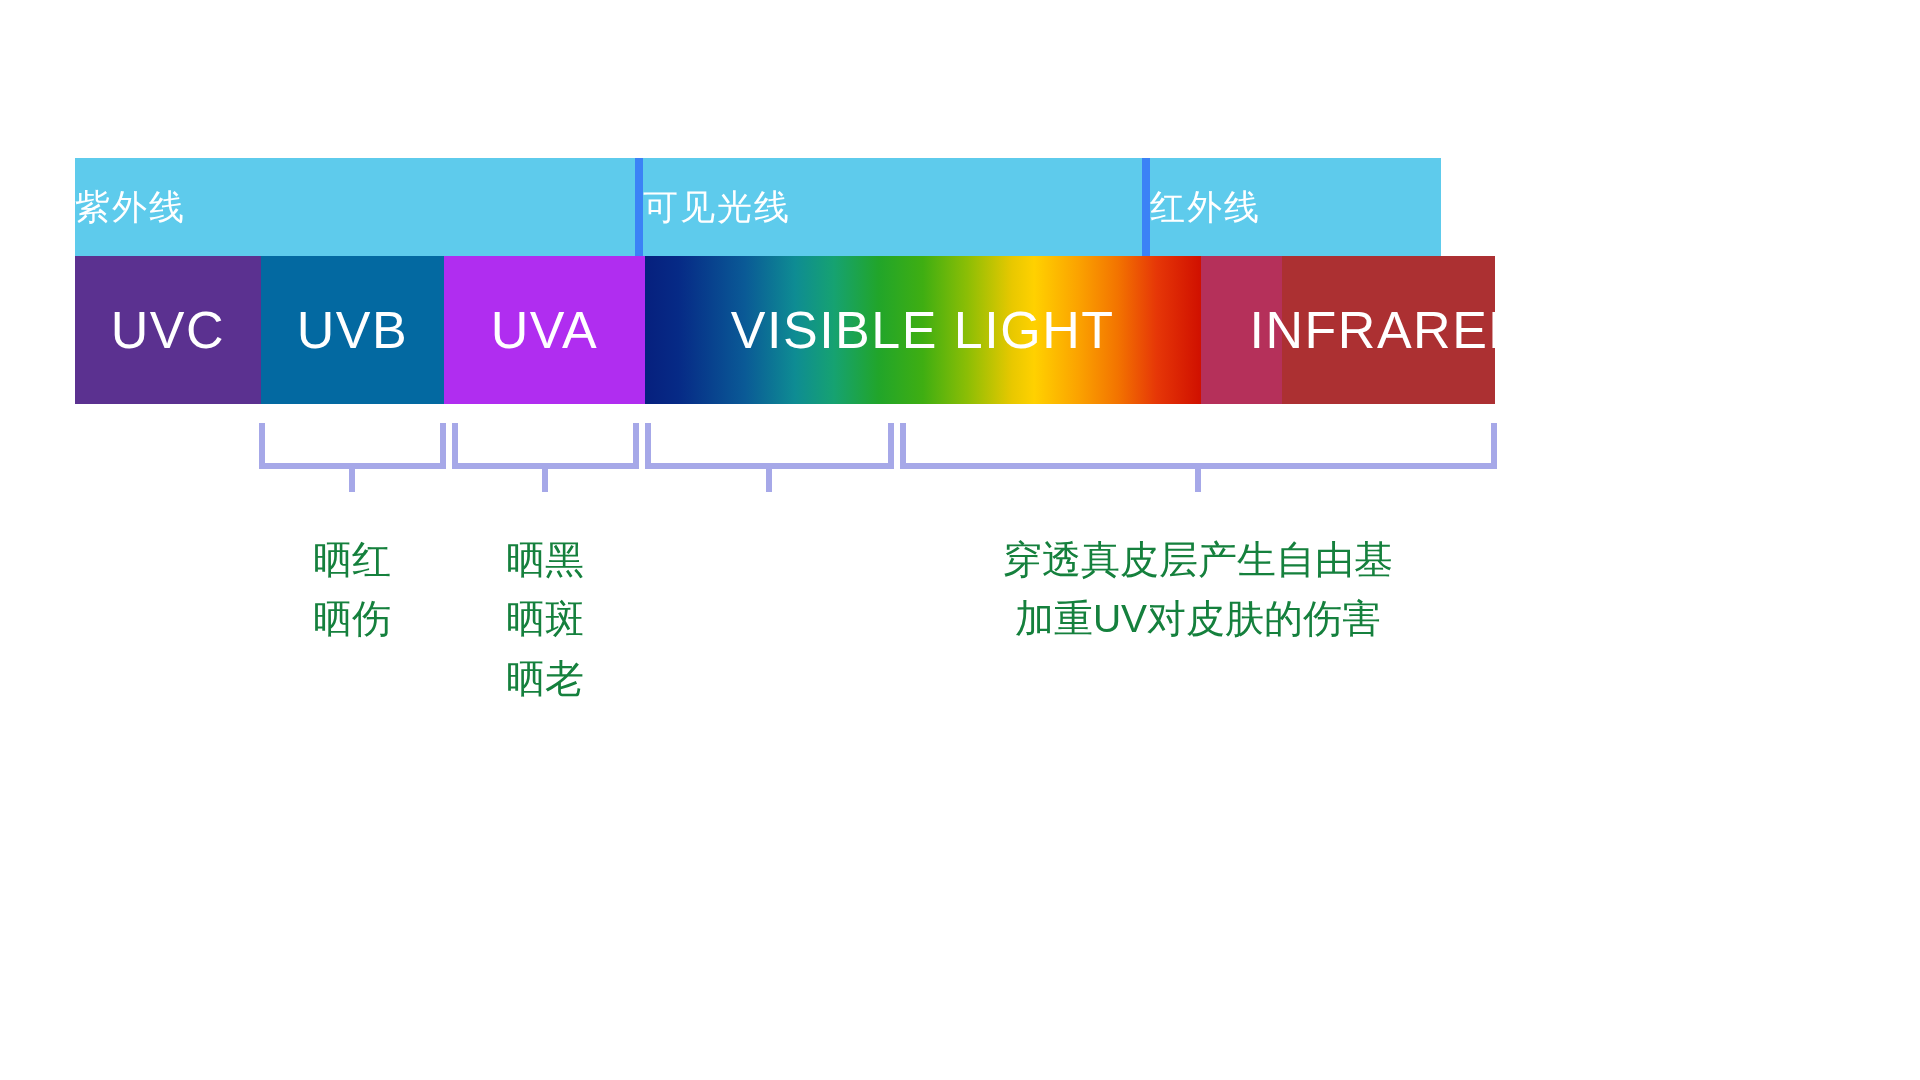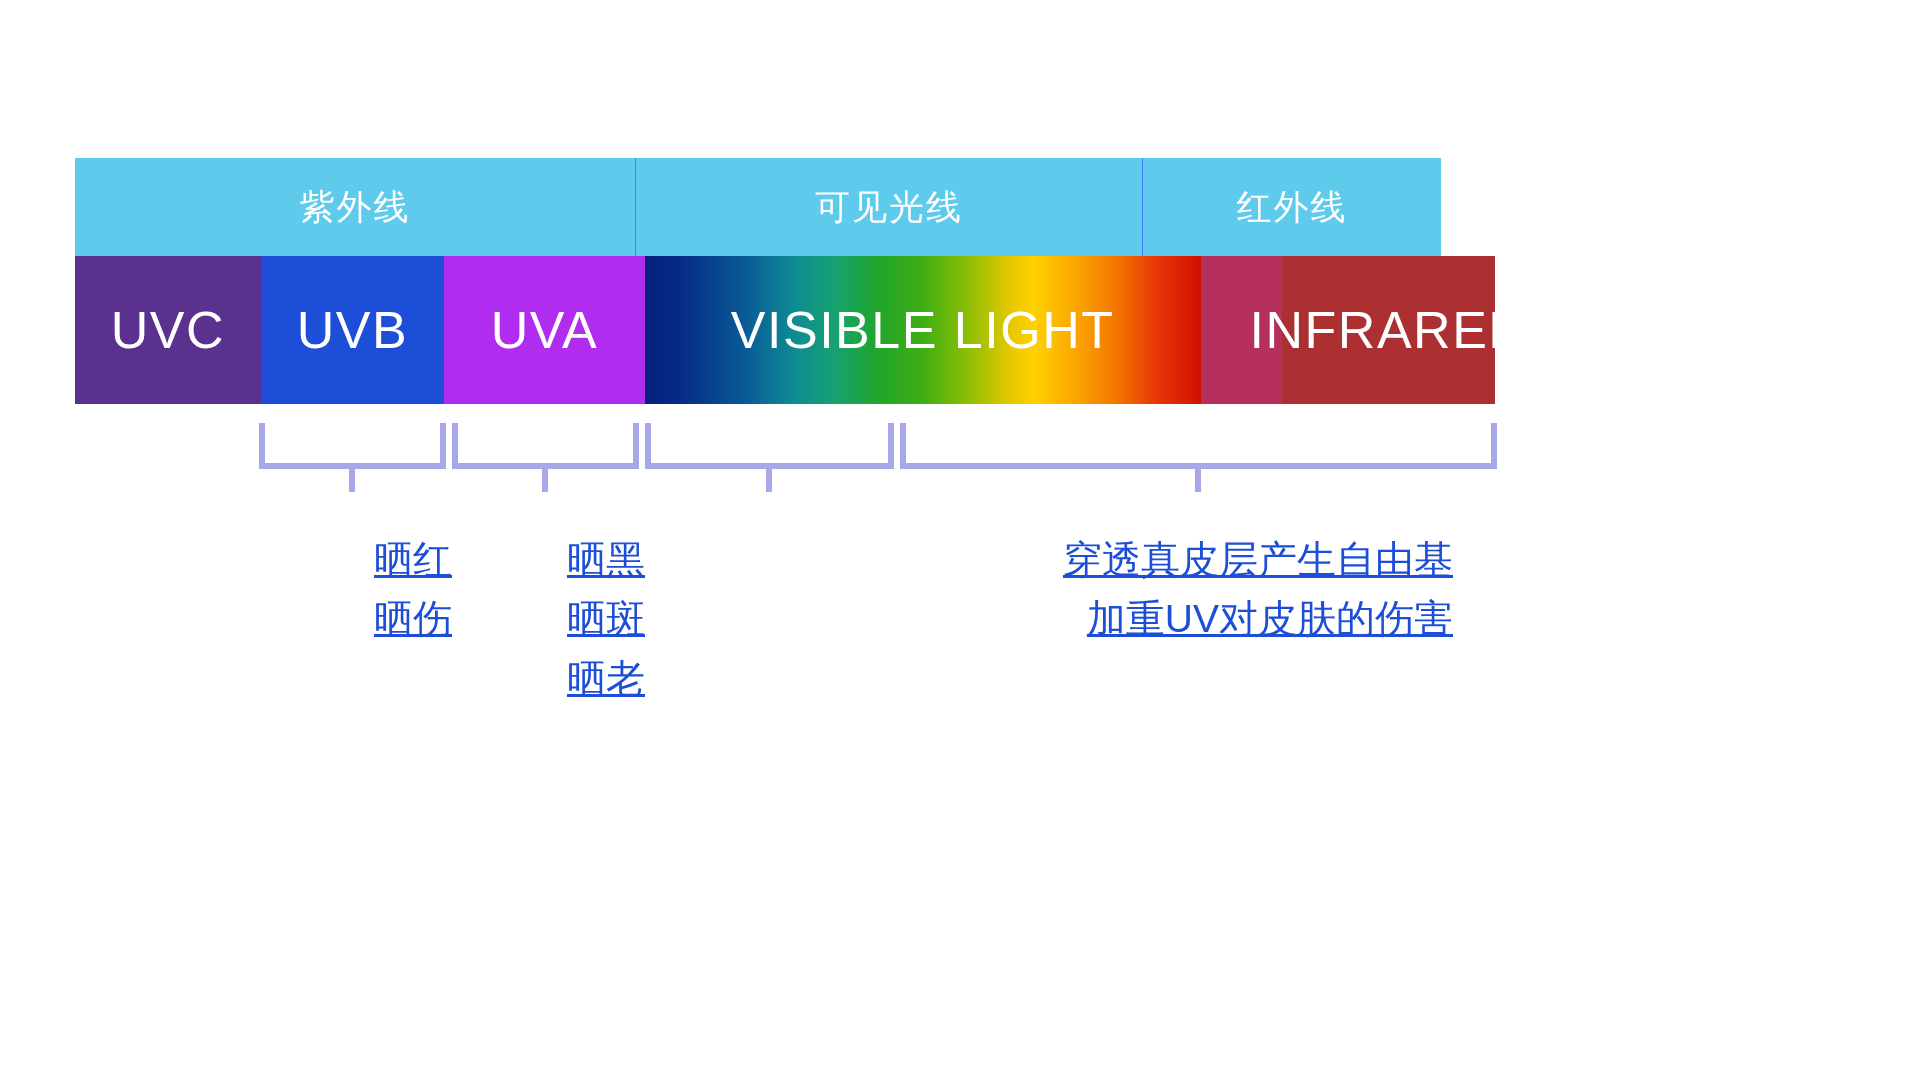--- a/index.html
+++ b/index.html
@@ -28,29 +28,29 @@
     top: 158px;
     width: 1420px;
     height: 98px;
     display: flex;
   }
   .header-cell {
     height: 100%;
     background: #5ECBEC;
     display: flex;
     align-items: center;
-    justify-content: center;
+    justify-content: flex-start;
     color: #ffffff;
     font-size: 35px;
     letter-spacing: 2px;
     box-sizing: border-box;
     font-family: Liberation Serif, serif;
   }
   .header-cell + .header-cell {
-    border-left: 1px solid #3b82f6;
+    border-left: 8px solid #3b82f6;
   }
 
   
   .spectrum-row {
     position: absolute;
     left: 75px;
     top: 256px;
     width: 1420px;
     height: 148px;
     display: flex;
@@ -78,26 +78,25 @@
     left: 0;
     top: 0;
     width: 1920px;
     height: 1080px;
     pointer-events: none;
   }
 
   
   .callout {
     position: absolute;
-    text-align: right;
-    color: #1d4ed8;
+    text-align: center;
+    color: #15803d;
     font-size: 39px;
     line-height: 1.52;
     white-space: nowrap;
-    text-decoration: underline;
   }
   .callout .line { display: block; }
 </style>
 </head>
 <body>
 
 <div id="stage">
 
   <div class="header-row">
     <div class="header-cell" style="width:560px;">
@@ -110,21 +109,21 @@
       <span>红外线</span>
     </div>
   </div>
 
   <div class="spectrum-row">
 
     <div class="band" style="width:187px;background:#5B3190;">
       <span class="band-label">UVC</span>
     </div>
 
-    <div class="band" style="width:185px;background:#1d4ed8;">
+    <div class="band" style="width:185px;background:#0369a1;">
       <span class="band-label">UVB</span>
     </div>
 
     <div class="band" style="width:202px;background:#B02DF0;">
       <span class="band-label">UVA</span>
     </div>
 
     <div class="band" style="width:560px;background:linear-gradient(to right,
            #06207E 0%,
            #062A86 6%,

